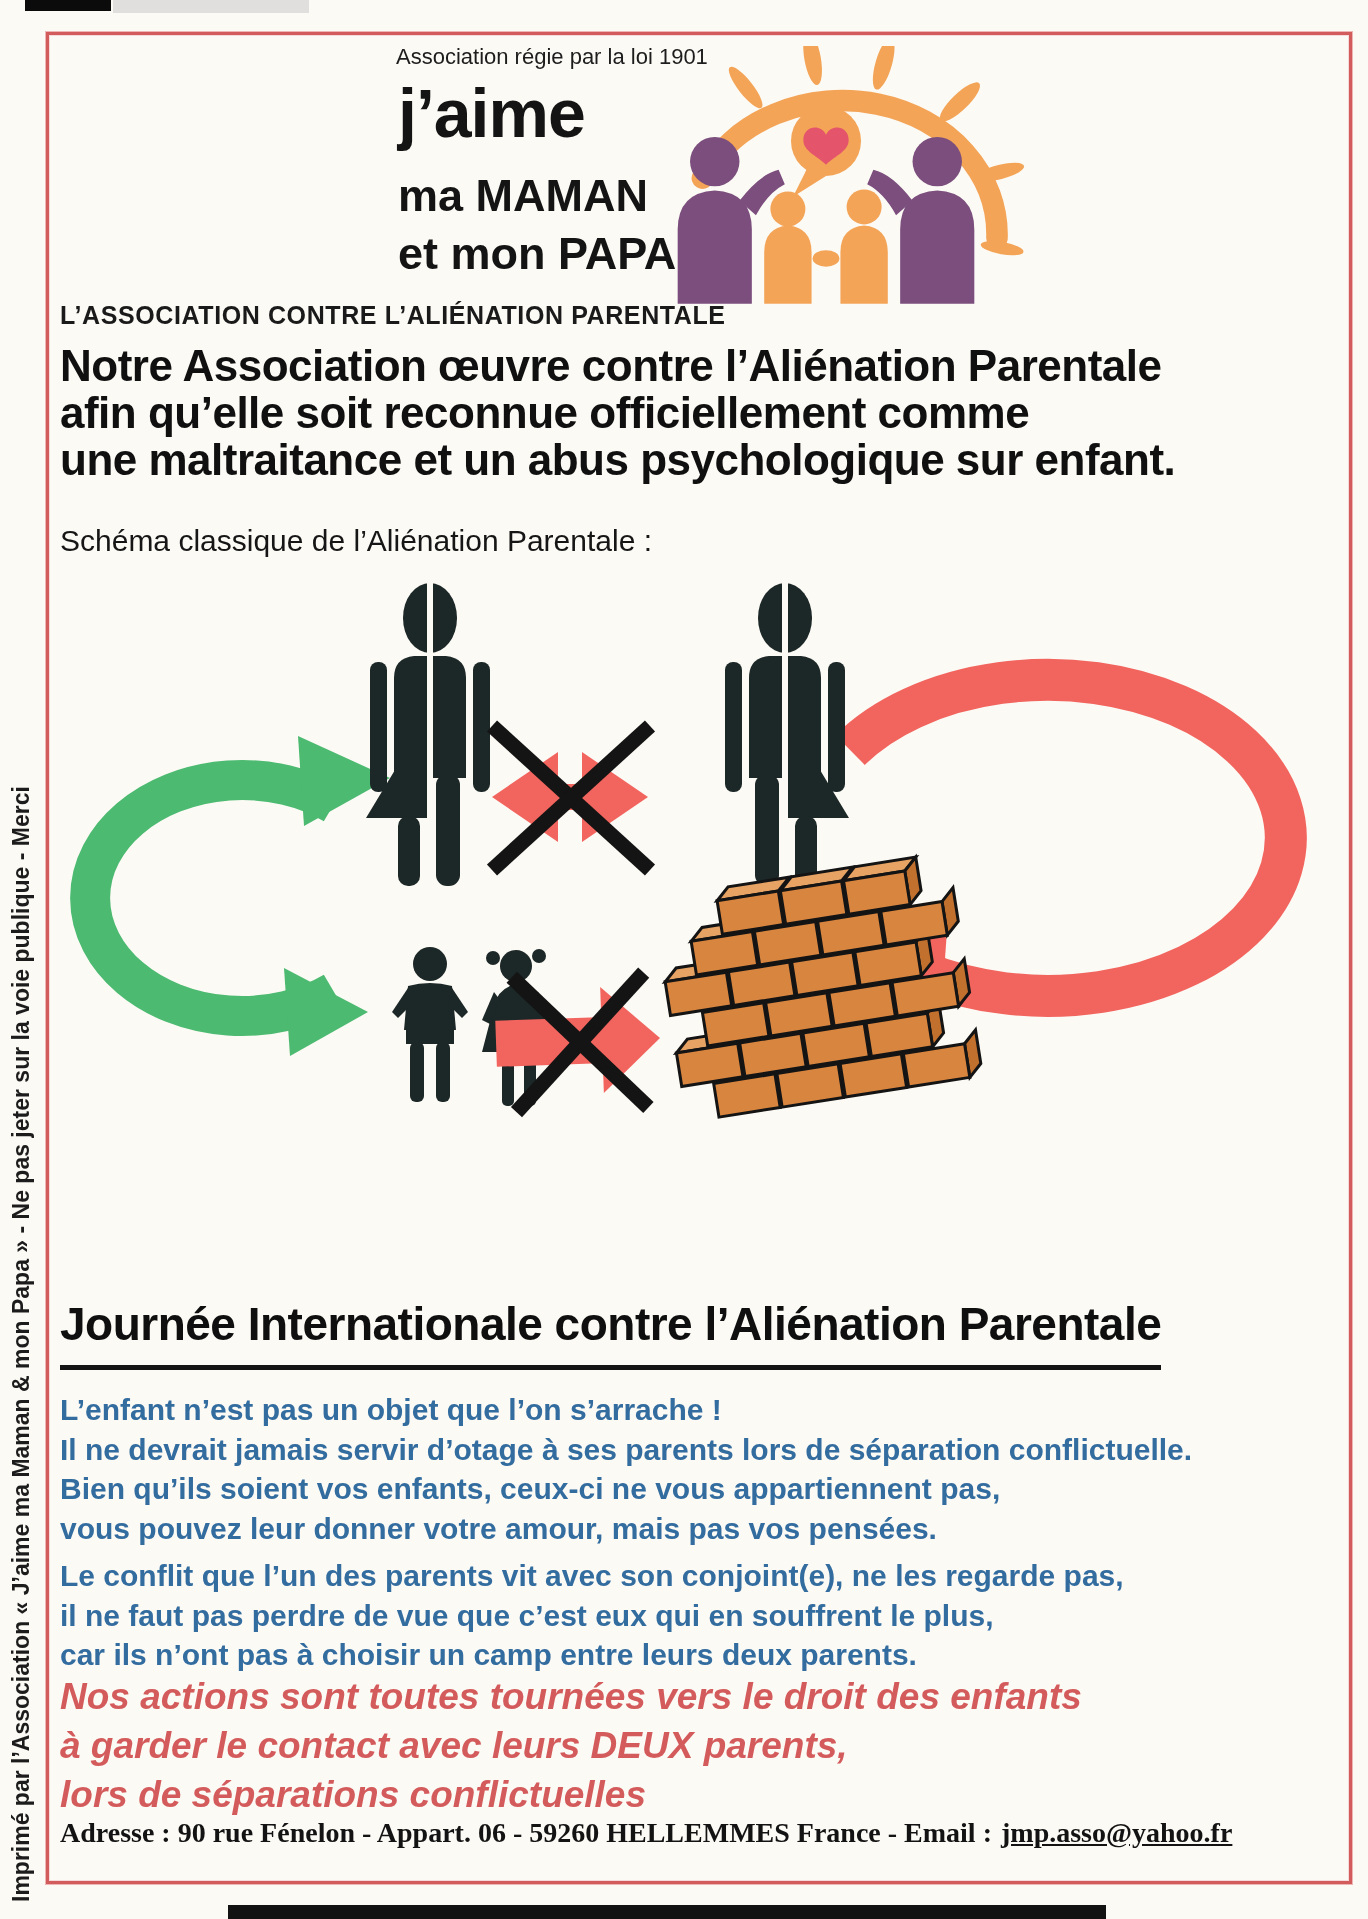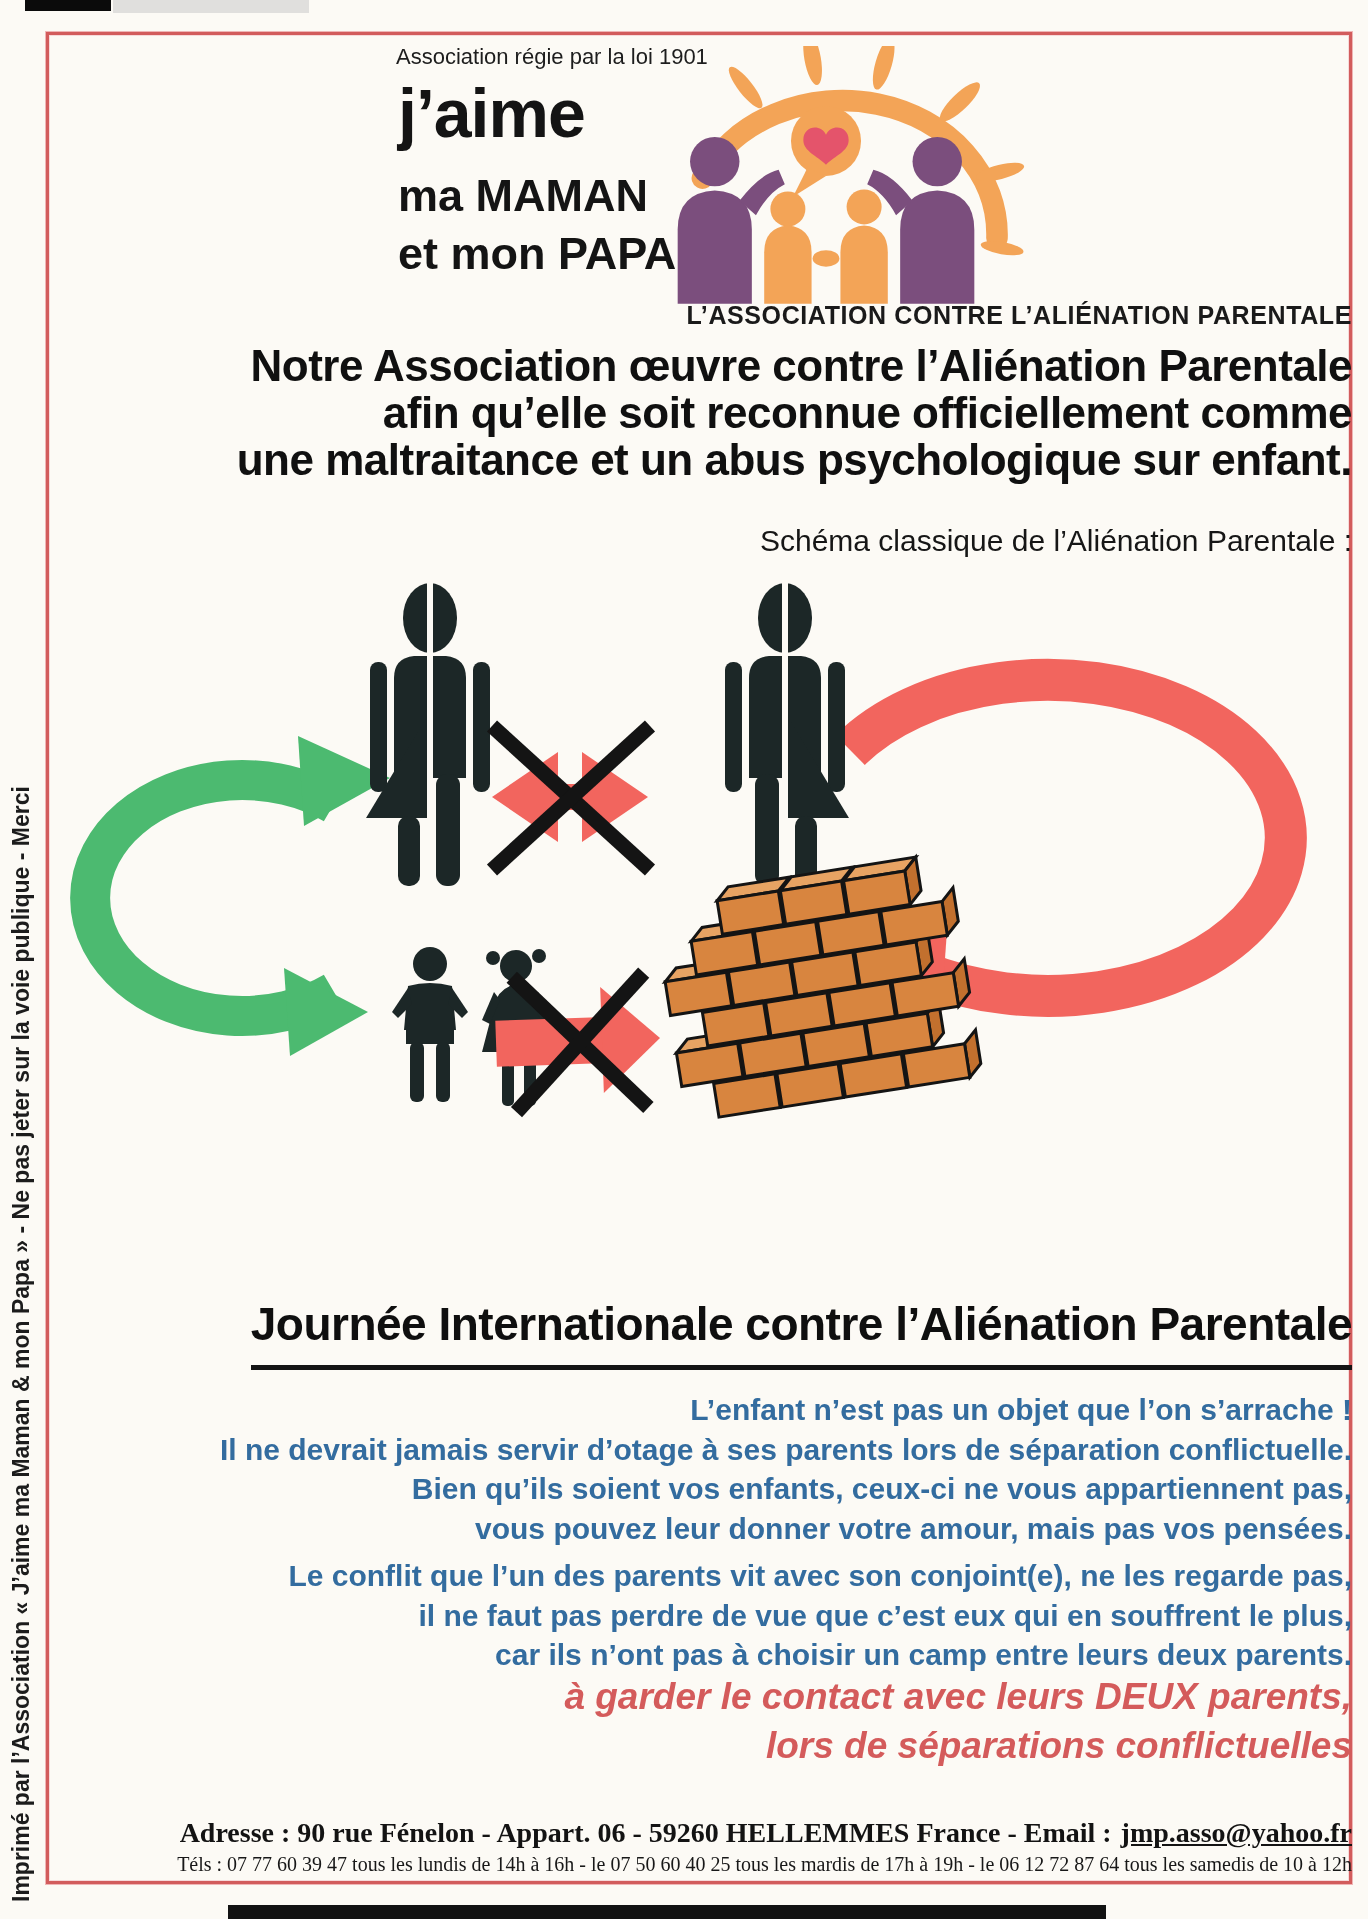--- a/index.html
+++ b/index.html
@@ -2,21 +2,21 @@
 <html><head>
 <meta charset="utf-8">
 <style>
   html,body{margin:0;padding:0;background:#e8e8e8;}
   .page{
     position:relative;width:1368px;height:1919px;margin:0 auto;
     background:#fcfaf5;overflow:hidden;
     font-family:"Liberation Sans","DejaVu Sans",sans-serif;color:#151515;
   }
   .abs{position:absolute;}
-  .centerband{position:absolute;left:46px;width:1306px;text-align:right;}
+  .centerband{position:absolute;left:60px;width:1306px;text-align:left;}
   
   .frame{
     position:absolute;left:46px;top:32px;width:1300px;height:1846px;
     border:3px solid #d25c5c;box-shadow:0 0 0 1px #efb6b6, inset 0 0 0 1px #f6dada;
   }
   
   .bar-top{position:absolute;left:25px;top:0;width:86px;height:11px;background:#0b0b0b;}
   .smudge-top{position:absolute;left:113px;top:0;width:196px;height:13px;background:#c9c9c9;opacity:.55;}
   .bar-bottom{position:absolute;left:228px;top:1905px;width:878px;height:14px;background:#121212;}
   
@@ -233,22 +233,22 @@
     <div>Bien qu’ils soient vos enfants, ceux-ci ne vous appartiennent pas,</div>
     <div>vous pouvez leur donner votre amour, mais pas vos pensées.</div>
   </div>
   <div class="centerband blue blue2">
     <div>Le conflit que l’un des parents vit  avec son conjoint(e), ne les regarde pas,</div>
     <div>il ne faut pas perdre de vue que c’est eux qui en souffrent le plus,</div>
     <div>car ils n’ont pas à choisir un camp entre leurs deux parents.</div>
   </div>
 
   <div class="centerband redpara">
+    <div>Nos actions sont toutes tournées vers le droit des enfants</div>
     <div>à garder le contact avec leurs DEUX parents,</div>
     <div>lors de séparations conflictuelles</div>
   </div>
 
   <div class="centerband address">
     <span>Adresse : 90 rue Fénelon - Appart. 06 - 59260 HELLEMMES France - Email :</span><span class="email">jmp.asso@yahoo.fr</span>
   </div>
-  <div class="centerband phones">Téls : 07 77 60 39 47 tous les lundis de 14h à 16h - le 07 50 60 40 25 tous les mardis de 17h à 19h - le 06 12 72 87 64 tous les samedis de 10 à 12h</div>
 
 </div>
 
 </body></html>

